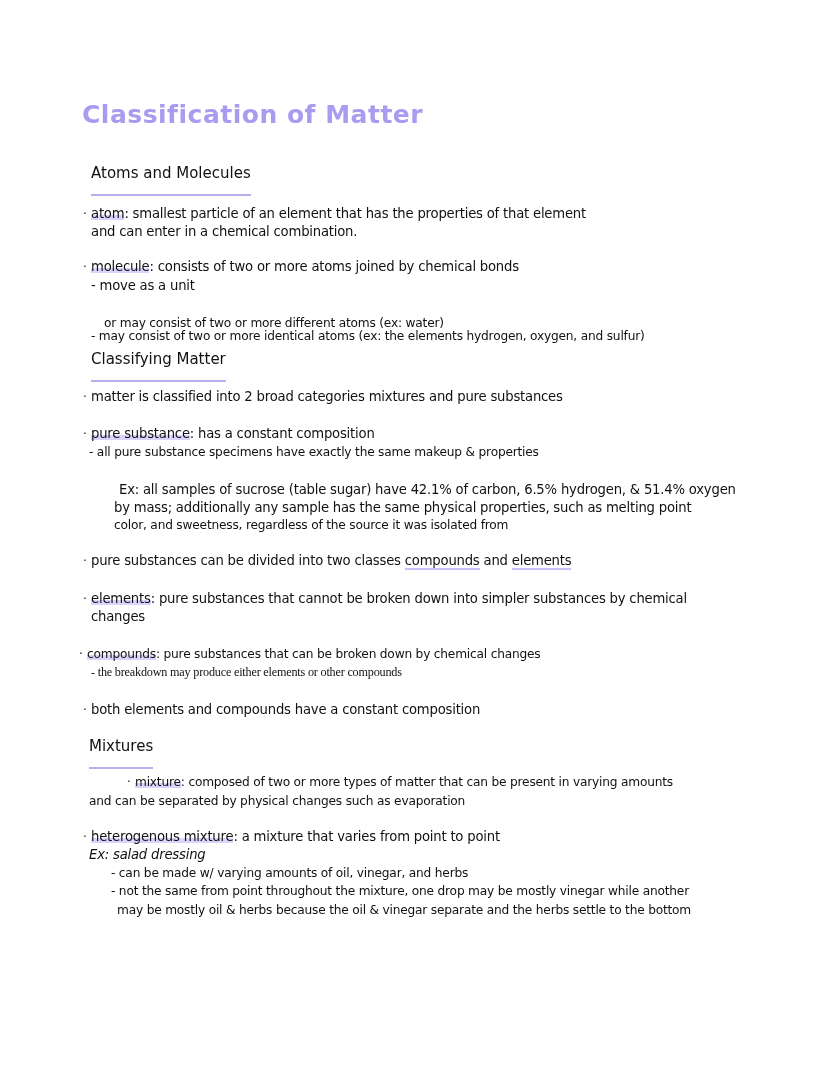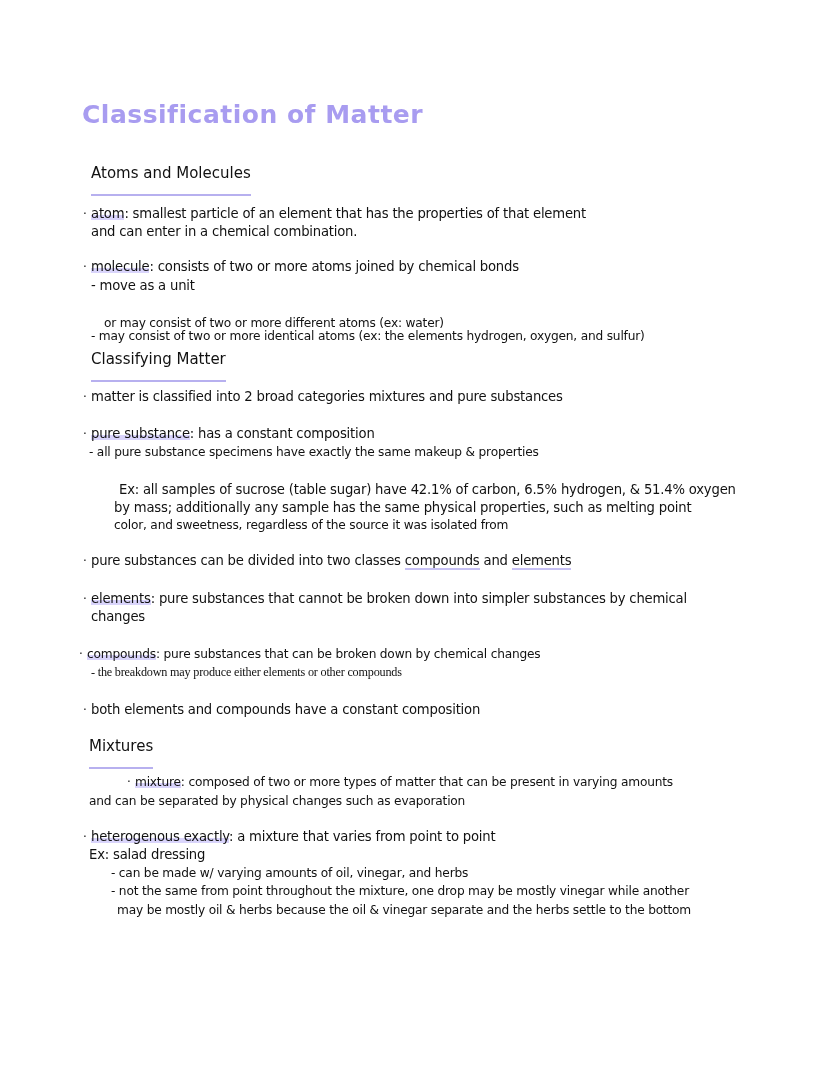--- a/index.html
+++ b/index.html
@@ -79,20 +79,20 @@
   <div class="abs heading" style="left:89px; top:737px;">
     <span class="ul">Mixtures</span>
   </div>
 
   <div class="abs line small" style="left:83px; top:775px;margin-left:44px;">
     <span class="bullet">·</span><span class="hl">mixture</span><span>: composed of two or more types of matter that can be present in varying amounts</span>
   </div>
   <div class="abs line small" style="left:89px; top:794px;">and can be separated by physical changes such as evaporation</div>
 
   <div class="abs line" style="left:83px; top:829px;">
-    <span class="bullet">·</span><span class="hl">heterogenous exactly</span><span>: a mixture that varies from point to point</span>
+    <span class="bullet">·</span><span class="hl">heterogenous mixture</span><span>: a mixture that varies from point to point</span>
   </div>
-  <div class="abs line" style="left:89px; top:847px;">Ex: salad dressing</div>
+  <div class="abs line" style="left:89px; top:847px;font-style:italic;">Ex: salad dressing</div>
   <div class="abs line small" style="left:111px; top:866px;">- can be made w/ varying amounts of oil, vinegar, and herbs</div>
   <div class="abs line small" style="left:111px; top:884px;">- not the same from point throughout the mixture, one drop may be mostly vinegar while another</div>
   <div class="abs line small" style="left:117px; top:903px;">may be mostly oil &amp; herbs because the oil &amp; vinegar separate and the herbs settle to the bottom</div>
 
 </div>
 
 </body></html>

